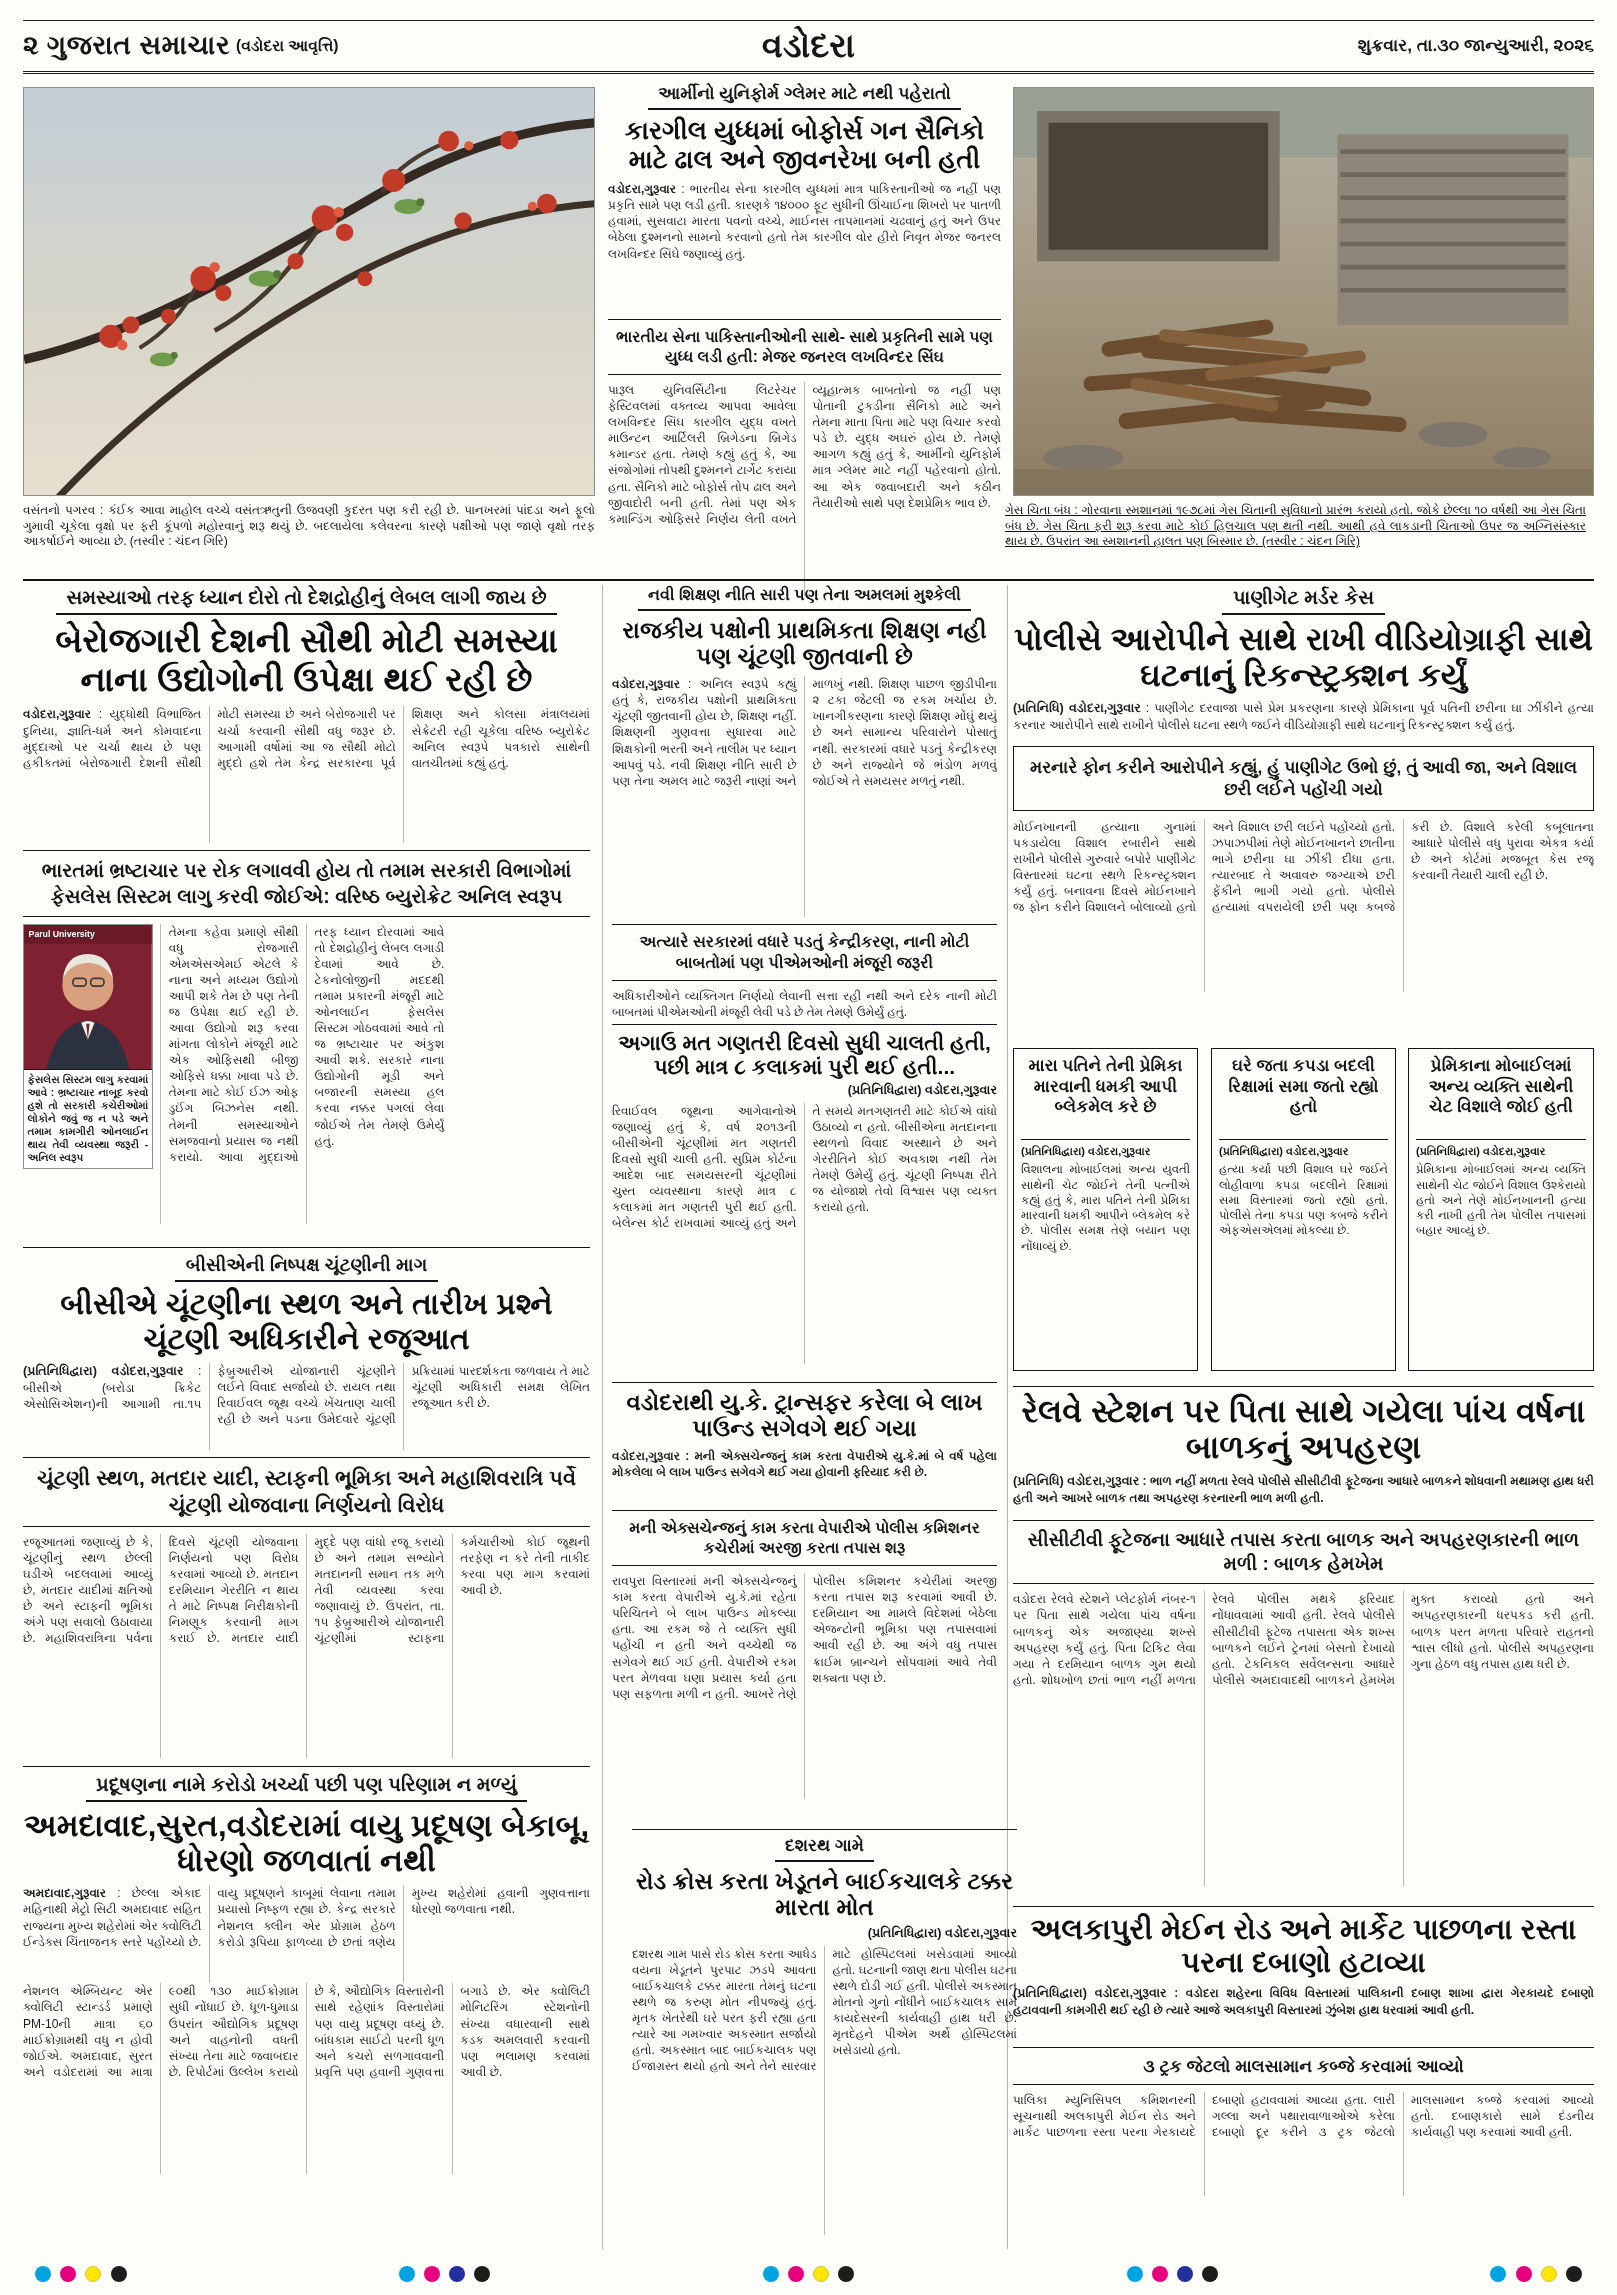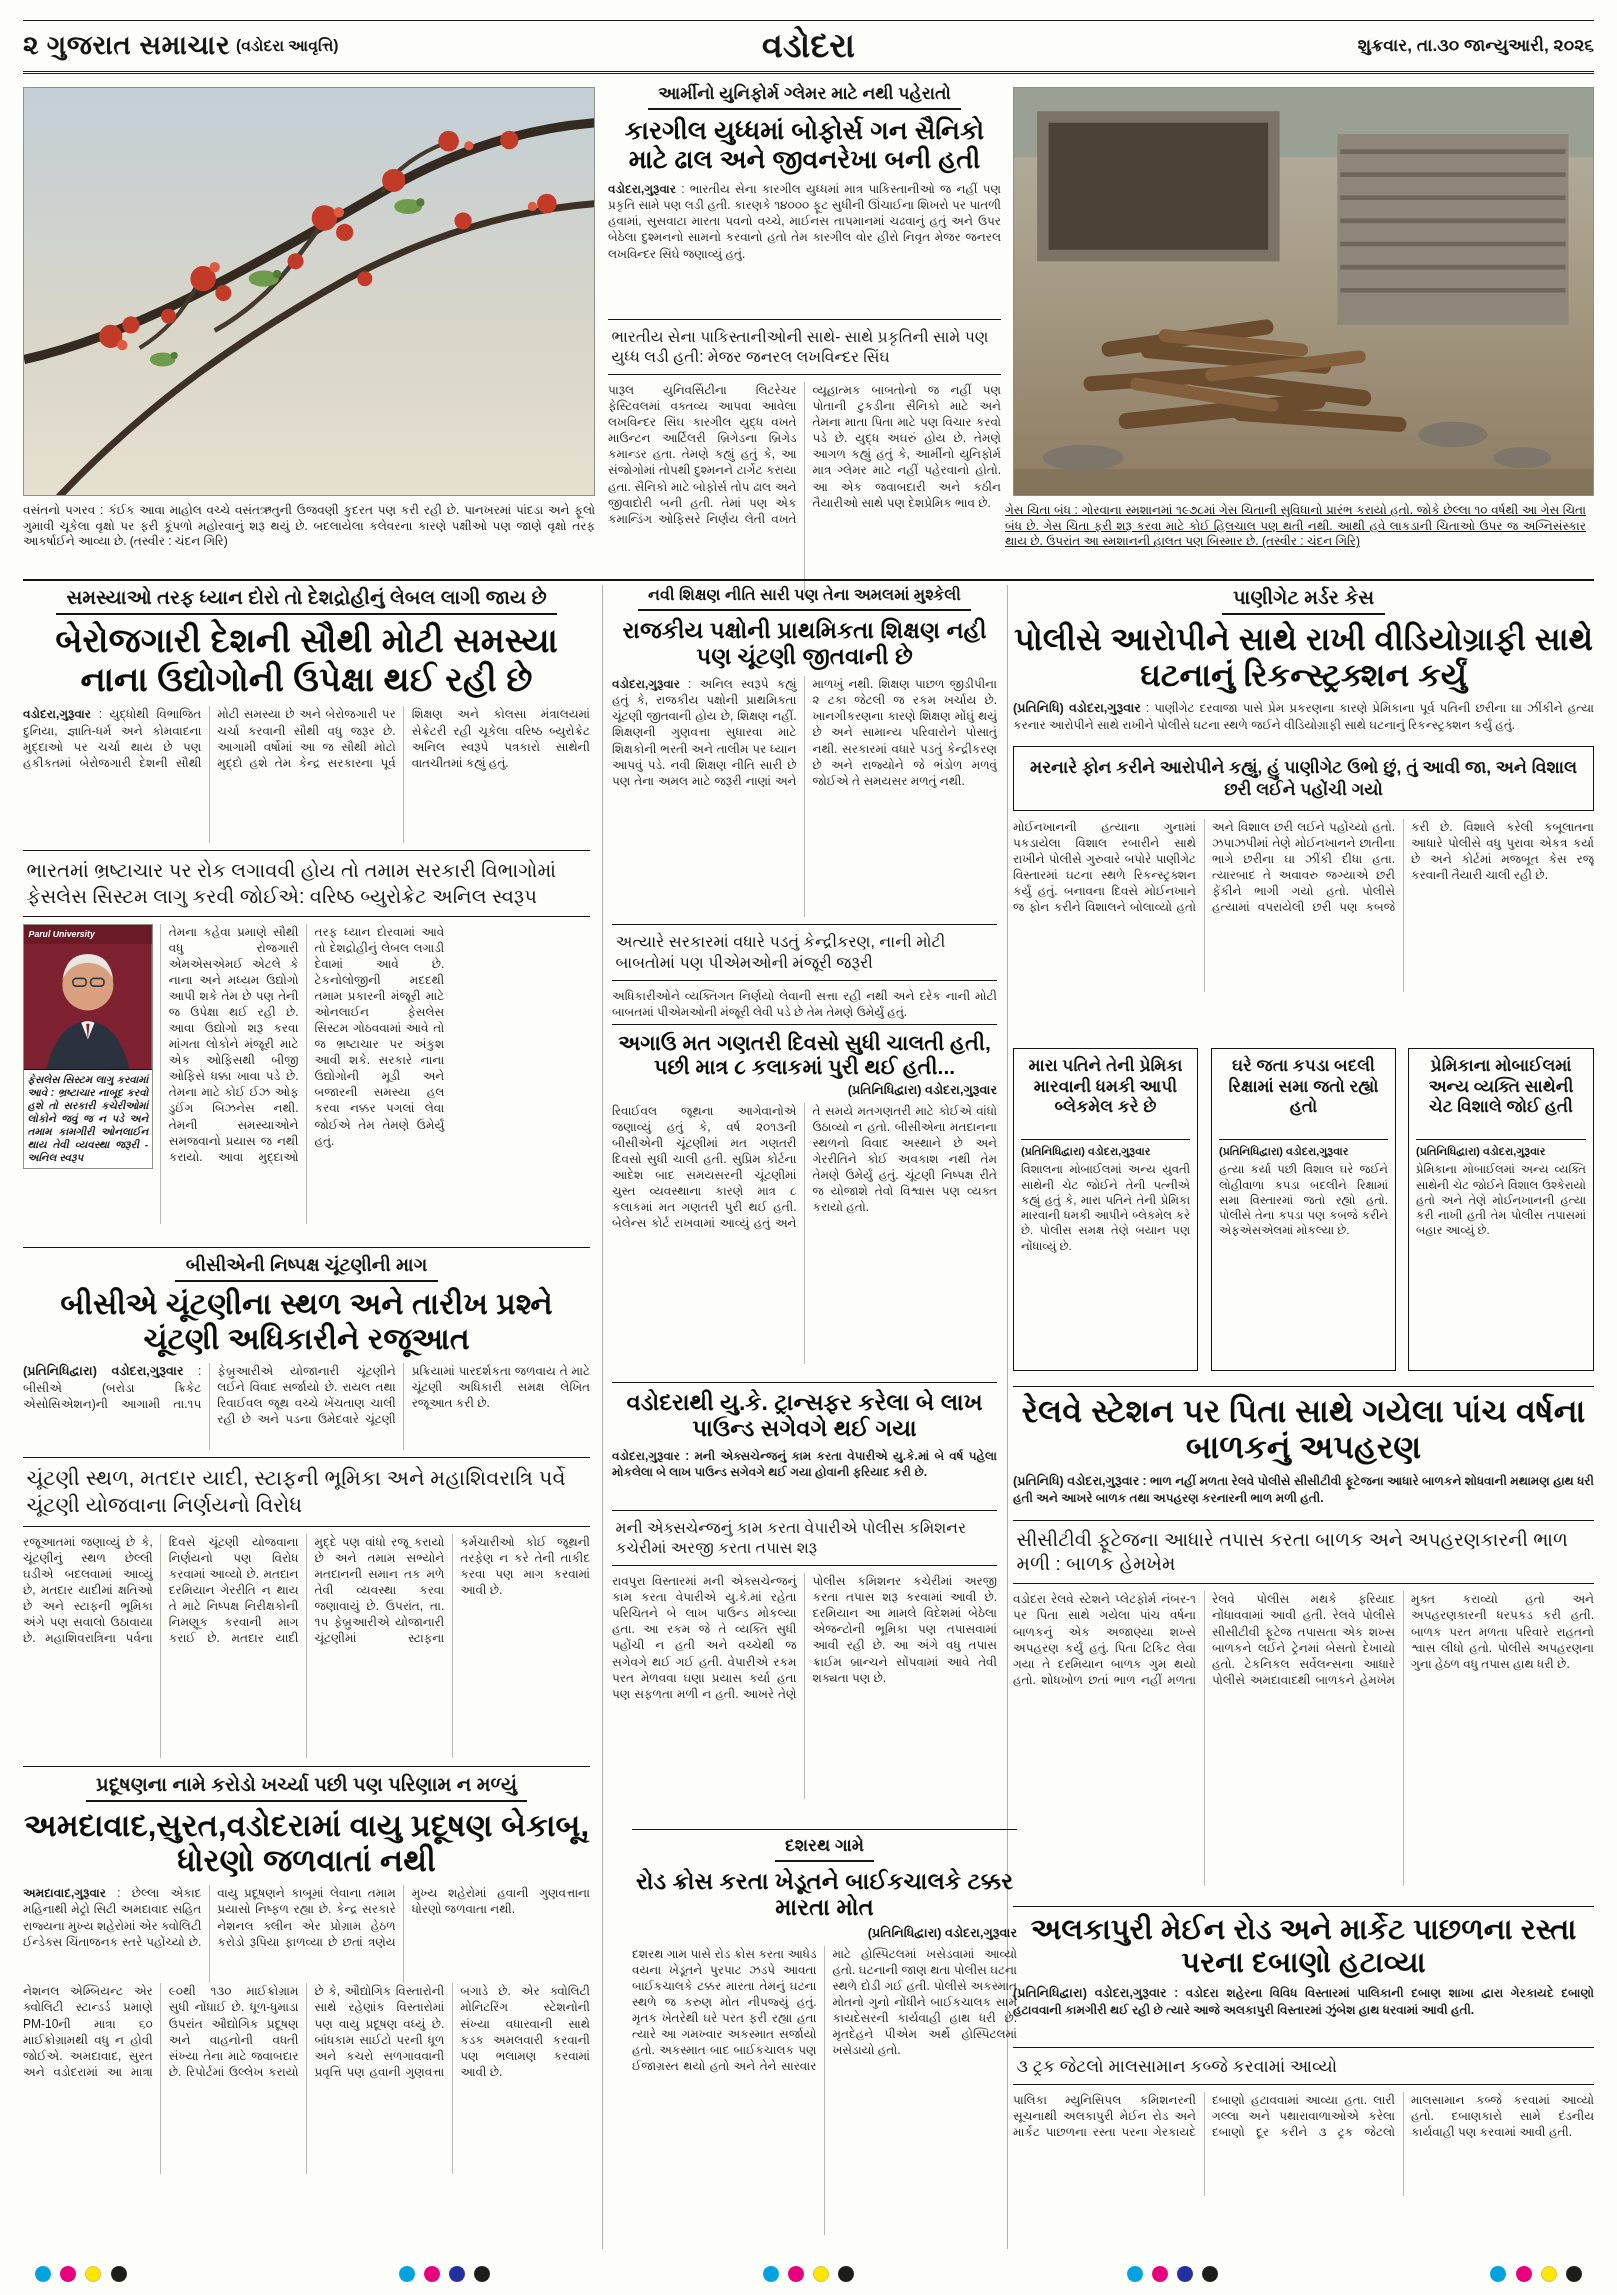--- a/index.html
+++ b/index.html
@@ -14,21 +14,21 @@
   .hdr .pgnum { font-size:26.6px; font-weight:bold; margin-right:8px; }
   .hdr .masthead { font-size:26.6px; font-weight:bold; letter-spacing:0.6px; }
   .hdr .edition { font-size:15.6px; font-weight:bold; margin-left:5.8px; }
   .hdr .city { position:absolute; left:0; right:0; text-align:center; font-size:34px; font-weight:bold; }
   .hdr .date { margin-left:auto; font-size:17.3px; font-weight:bold; z-index:2; background:#fdfdfa; padding-left:8px;}
 
   
   .kicker { font-weight:bold; text-align:center; display:table; margin:0 auto 5.8px;
             padding:0 10.4px 4.6px; border-bottom:2.3px solid #141414; line-height:1.15; }
   .hl { font-weight:bold; text-align:center; line-height:1.14; color:#0e0e0e; }
-  .subhead { font-weight:normal; text-align:left; line-height:1.28; padding:7px 3.5px;
+  .subhead { font-weight:bold; text-align:center; line-height:1.28; padding:7px 3.5px;
              border-top:1.7px solid #141414; border-bottom:1.7px solid #141414; margin:7px 0; }
   .dl { font-weight:bold; }
   .byline { font-weight:bold; font-size:12.7px; }
   .body { font-size:12px; line-height:1.34; text-align:justify; color:#1d1d1d; overflow:hidden; }
   .c2 { column-count:2; } .c3 { column-count:3; } .c4 { column-count:4; }
   .c2,.c3,.c4 { column-gap:16px; column-rule:0.6px solid #b9b9b4; }
   .story { position:absolute; }
   .sep-top { border-top:1.7px solid #141414; padding-top:5.8px; }
   .vrule { position:absolute; width:1.2px; background:#b4b4ae; }
   .mainrule { position:absolute; left:23px; width:1571px; height:1.7px; background:#141414; }
@@ -36,21 +36,21 @@
   .photo { position:absolute; border:0.6px solid #8f8f89; overflow:hidden; background:#cfd6da; }
   .caption { position:absolute; font-size:12px; line-height:1.3; text-align:justify; color:#111; }
 
   .quote-box { border:1.7px solid #141414; padding:9.2px 11.6px; font-weight:bold; font-size:17.3px;
                line-height:1.3; text-align:center; margin:8px 0; }
   .nbox { border:1.2px solid #141414; padding:7px; position:absolute; overflow:hidden; }
   .nbox .bt { font-weight:bold; font-size:17px; text-align:center; line-height:1.22;
               border-bottom:1.2px solid #141414; padding-bottom:21px; margin-bottom:4.6px; }
   .nbox .bb { font-size:11.6px; line-height:1.32; text-align:justify; }
 
-  figure.portrait { break-inside:avoid; border:0.6px solid #8f8f89; margin:0 0 5.8px; background:#fff;font-style:italic; }
+  figure.portrait { break-inside:avoid; border:0.6px solid #8f8f89; margin:0 0 5.8px; background:#fff; }
   figure.portrait .overlay { position:absolute; left:4.6px; top:4.6px; color:#fff; font-size:8.7px; font-weight:bold; }
   figure.portrait figcaption { font-size:10.4px; font-weight:bold; line-height:1.25; padding:3.5px;
                                border-top:1.2px solid #141414; text-align:justify; }
 
   
   .regmarks { position:absolute; left:35px; right:35px; top:2262px; height:23px;
               display:flex; justify-content:space-between; align-items:center; }
   .reggroup { display:flex; gap:9.2px; }
   .dot { width:16px; height:16px; border-radius:50%; display:inline-block; }
   .dot.c { background:#00a3e0; } .dot.m { background:#e6007e; }

